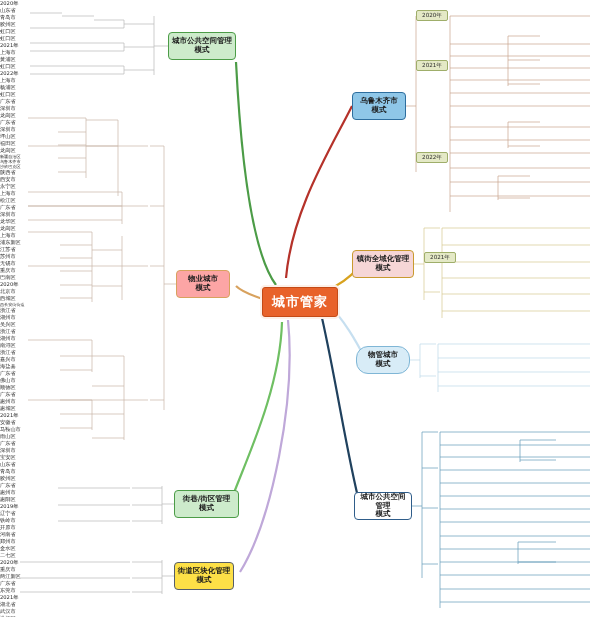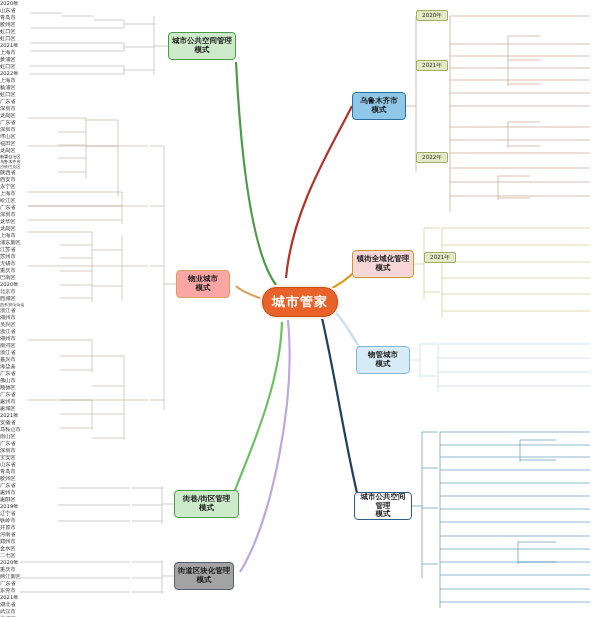--- a/index.html
+++ b/index.html
@@ -6,32 +6,32 @@
   body{width:600px;height:617px;position:relative;overflow:hidden;
        font-family:"DejaVu Sans","Liberation Sans",sans-serif;}
   #canvas{position:absolute;left:0;top:0;width:600px;height:617px;}
   svg.links{position:absolute;left:0;top:0;width:600px;height:617px;pointer-events:none;}
 
   .node{position:absolute;box-sizing:border-box;display:flex;align-items:center;
         justify-content:center;text-align:center;line-height:1.15;
         white-space:pre-line;}
 
   
-  .center-node{background:#E8622A;border:1px solid #C44A16;border-radius:14px;
+  .center-node{background:#E8622A;border:1px solid #C44A16;border-radius:3px;
      color:#ffffff;font-size:13px;font-weight:bold;letter-spacing:1px;
      box-shadow:0 0 0 2px #fdf0e8;}
 
   
   .main-node{border-radius:4px;font-size:7.5px;font-weight:bold;padding:2px;}
   .mn-green{background:#CDEBCB;border:1.2px solid #4C9C47;color:#1c1c1c;}
   .mn-blue{background:#8FC7E8;border:1.2px solid #2E6E9E;color:#1c1c1c;}
   .mn-pink{background:#F6D6D6;border:1.2px solid #C99A2E;color:#1c1c1c;}
   .mn-ltblue{background:#D8ECF7;border:1.2px solid #7FB6D6;color:#1c1c1c;}
   .mn-white{background:#FFFFFF;border:1.2px solid #2F5D8A;color:#1c1c1c;}
-  .mn-white2{background:#a3a3a3;border:1.2px solid #555e6b;color:#1c1c1c;}
+  .mn-white2{background:#fde047;border:1.2px solid #555e6b;color:#1c1c1c;}
   .mn-cream{background:#fca5a5;border:1.2px solid #D8A25E;color:#1c1c1c;}
 
   
   .year-chip{background:#E4E9C6;border:1px solid #9FAE6A;border-radius:2px;
      font-size:5.6px;color:#2b2b2b;padding:1px 2px;}
 
   
   .leaf{font-size:5.2px;color:#2b2b2b;white-space:nowrap;background:transparent;}
   .leaf.xs{font-size:4.1px;}
 </style>
@@ -265,21 +265,21 @@
 
   <div class="node main-node mn-green" style="left:168px;top:32px;width:68px;height:28px;">城市公共空间管理
 模式</div>
 
   <div class="node main-node mn-blue" style="left:352px;top:92px;width:54px;height:28px;">乌鲁木齐市
 模式</div>
 
   <div class="node main-node mn-pink" style="left:352px;top:250px;width:62px;height:28px;">镇街全域化管理
 模式</div>
 
-  <div class="node main-node mn-ltblue" style="left:356px;top:346px;width:54px;height:28px;">物管城市
+  <div class="node main-node mn-ltblue" style="left:356px;top:346px;width:54px;height:28px;border-radius:12px;">物管城市
 模式</div>
 
   <div class="node main-node mn-white" style="left:354px;top:492px;width:58px;height:28px;">城市公共空间管理
 模式</div>
 
   <div class="node main-node mn-cream" style="left:176px;top:270px;width:54px;height:28px;">物业城市
 模式</div>
 
   <div class="node main-node mn-green" style="left:174px;top:490px;width:65px;height:28px;">街巷/街区管理
 模式</div>

